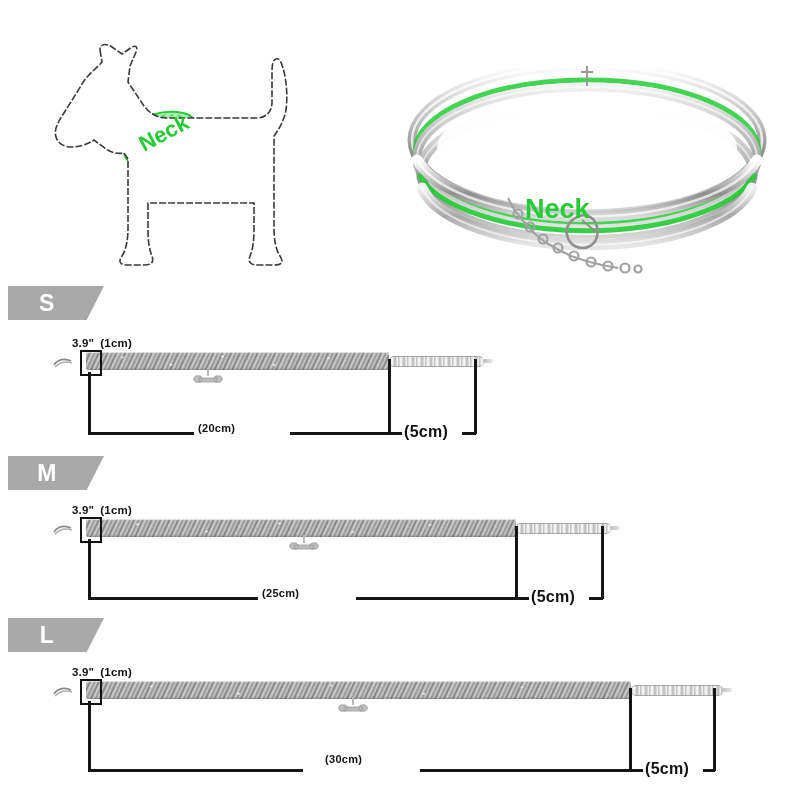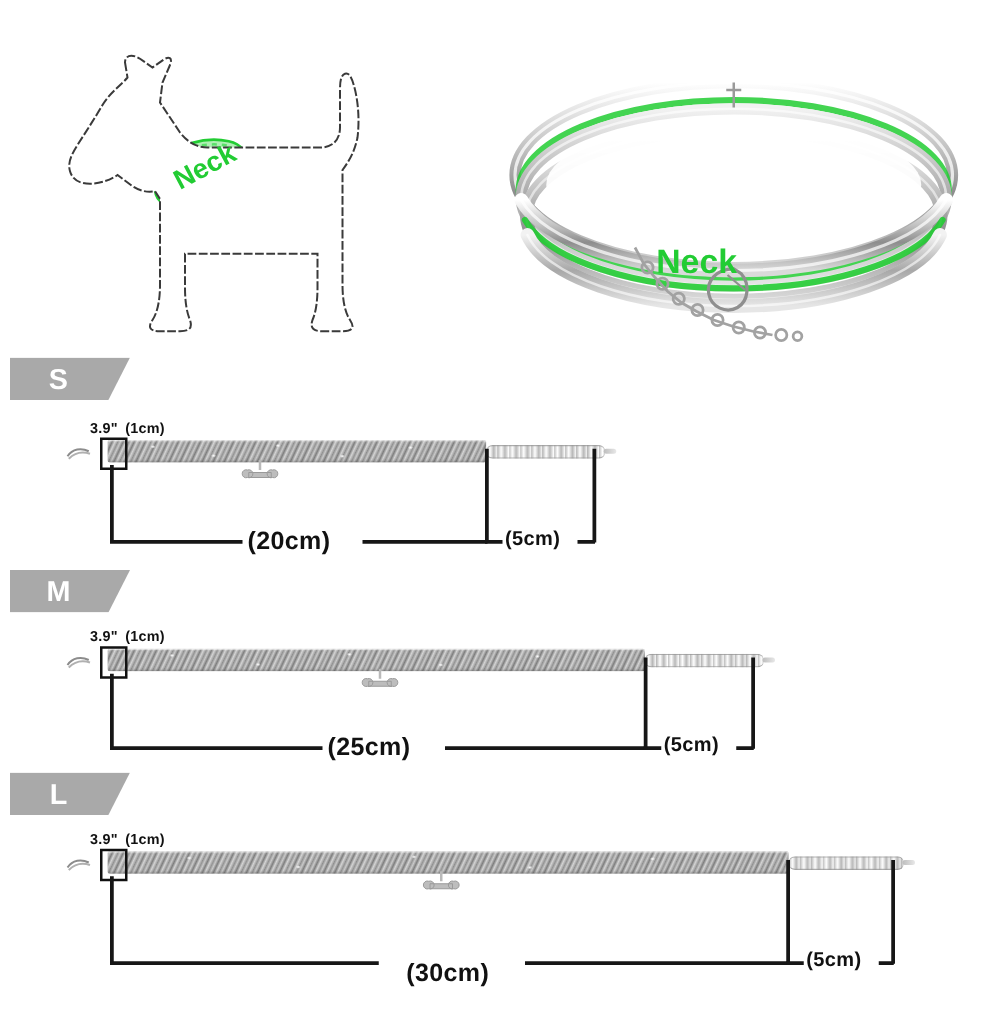--- a/index.html
+++ b/index.html
@@ -147,21 +147,21 @@
     width: 2.5px;
     background: #161616;
   }
   .dim-h {           
     position: absolute;
     height: 2.5px;
     background: #161616;
   }
   .dim-label {
     position: absolute;
-    font-size: 20px;
+    font-size: 11px;
     font-weight: bold;
     color: #111;
     white-space: nowrap;
     letter-spacing: 0.3px;
   }
   .dim-label.small { font-size: 16px; }
 </style>
 </head>
 <body>
 
@@ -360,21 +360,21 @@
 
   <div class="charm-link" style="left:352px; top:85px; height:8px;"></div>
   <svg class="bone-charm" style="left:338px; top:90px;" viewBox="0 0 30 14">
     <path d="M5,3 A3.2,3.2 0 1 1 5,9 A3.2,3.2 0 1 1 5,3
              M25,3 A3.2,3.2 0 1 1 25,9 A3.2,3.2 0 1 1 25,3
              M6,5 L24,5 L24,9 L6,9 Z" fill="#bdbdbd" stroke="#9a9a9a" stroke-width="0.8"></path>
   </svg>
 
   <div class="dim-v" style="left:88px; top:89px; height:70px;"></div>
   <div class="dim-h" style="left:88px; top:157px; width:215px;"></div>
-  <div class="dim-label" style="left:325px; top:156px;">(30cm)</div>
+  <div class="dim-label" style="left:325px; top:141px;">(30cm)</div>
   <div class="dim-h" style="left:420px; top:157px; width:210px;"></div>
   <div class="dim-v" style="left:629px; top:76px; height:83px;"></div>
 
   <div class="dim-h" style="left:629px; top:157px; width:14px;"></div>
   <div class="dim-label small" style="left:645px; top:148px;">(5cm)</div>
   <div class="dim-h" style="left:703px; top:157px; width:12px;"></div>
   <div class="dim-v" style="left:713px; top:76px; height:83px;"></div>
 </div>
 
 </body></html>

